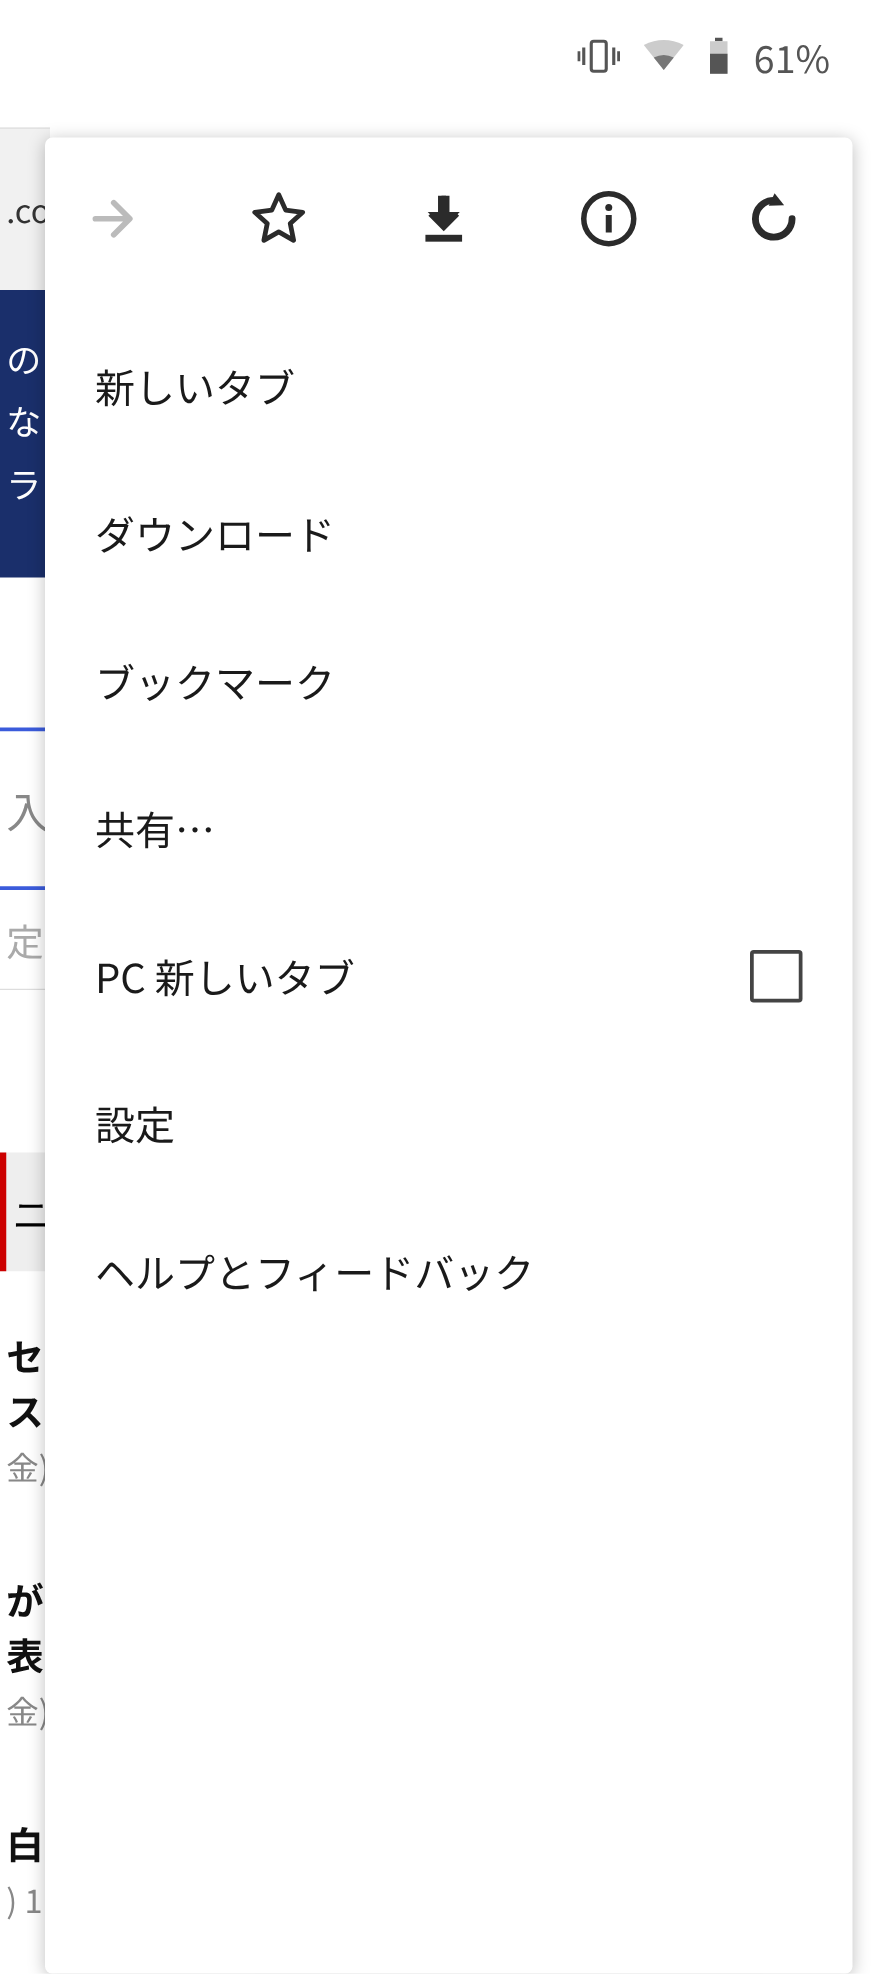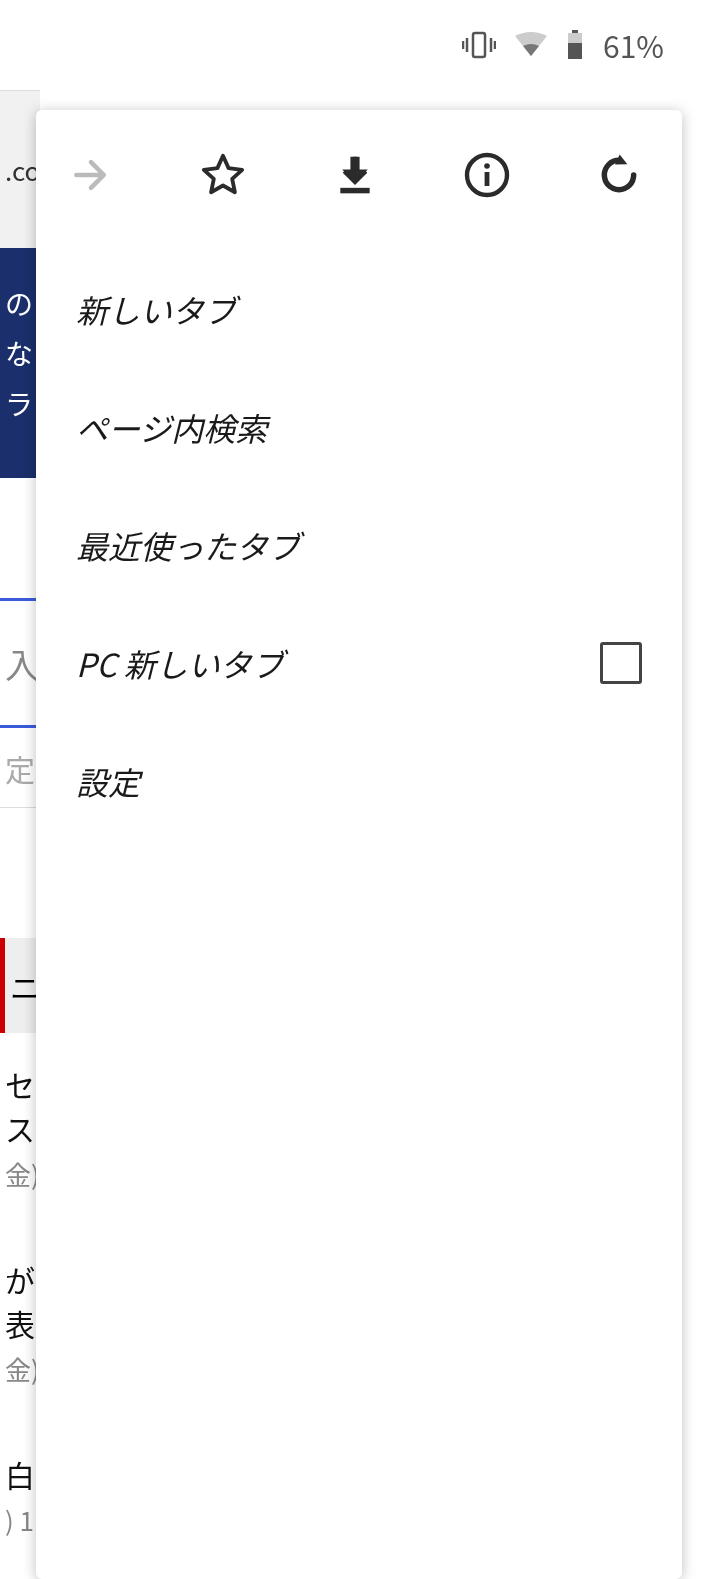--- a/index.html
+++ b/index.html
@@ -34,28 +34,29 @@
     }
     .background-content {
       position: absolute;
       top: 90px;
       left: 0;
       width: 40px;
       height: calc(100% - 90px);
       overflow: hidden;
     }
     .bg-urlbar {
-      height: 158px;
+      height: 130px;
       background: #f1f1f1;
       border-top: 1px solid #ddd;
       display: flex;
       align-items: center;
       padding-left: 5px;
       font-size: 26px;
       color: #333;
+      margin-top: 12px;
     }
     .bg-banner {
       background: #1a2f6b;
       color: #fff;
       font-size: 28px;
       line-height: 50px;
       padding: 30px 5px;
       height: 230px;
     }
     .bg-section {
@@ -78,23 +79,23 @@
       height: 95px;
       margin-top: 130px;
       border-left: 5px solid #c00;
       display: flex;
       align-items: center;
       padding-left: 5px;
       font-size: 30px;
     }
     .bg-article {
       padding: 5px;
-      margin-top: 24px;
-      font-size: 30px;
-      font-weight: normal;
+      margin-top: 40px;
+      font-size: 30px;
+      font-weight: bold;
       color: #111;
     }
     .bg-date {
       font-size: 26px;
       color: #888;
       padding-left: 5px;
       margin-bottom: 60px;
     }
     .menu-popup {
       position: absolute;
@@ -128,21 +129,20 @@
       flex-direction: column;
       padding: 10px 0;
     }
     .menu-item {
       padding: 36px 40px;
       font-size: 32px;
       color: #1a1a1a;
       display: flex;
       align-items: center;
       justify-content: space-between;
-      font-style: italic;
     }
     .checkbox {
       width: 42px;
       height: 42px;
       border: 3px solid #444;
       border-radius: 3px;
     }
   </style>
 </head>
 <body>
@@ -227,26 +227,32 @@
           <path d="M 11 1 L 17 4 L 11 7 Z" fill="#2b2b2b" transform="rotate(25 12 4)"></path>
         </svg>
     </div>
   </div>
 
   <div class="menu-items">
     <div class="menu-item">
       <span>新しいタブ</span>
     </div>
     <div class="menu-item">
-      <span>ページ内検索</span>
-    </div>
-    <div class="menu-item">
-      <span>最近使ったタブ</span>
+      <span>ダウンロード</span>
+    </div>
+    <div class="menu-item">
+      <span>ブックマーク</span>
+    </div>
+    <div class="menu-item">
+      <span>共有…</span>
     </div>
     <div class="menu-item">
       <span>PC 新しいタブ</span>
       <span class="checkbox"></span>
     </div>
     <div class="menu-item">
       <span>設定</span>
     </div>
+    <div class="menu-item">
+      <span>ヘルプとフィードバック</span>
+    </div>
   </div>
 </div>
 
 </body></html>

